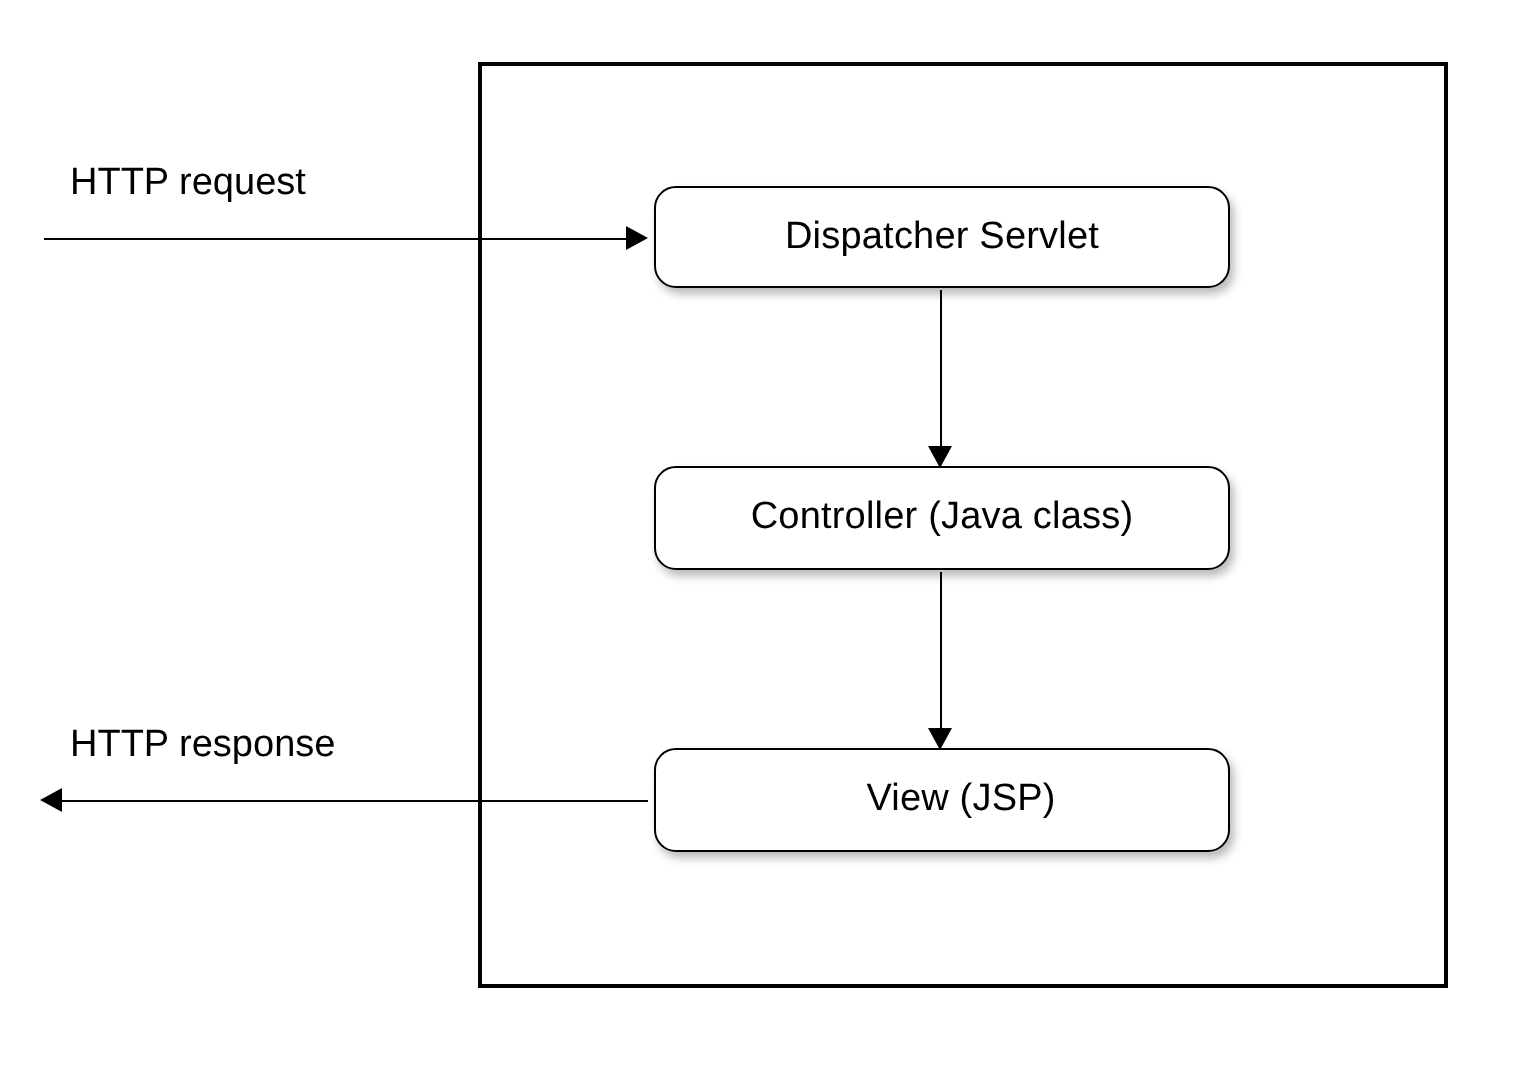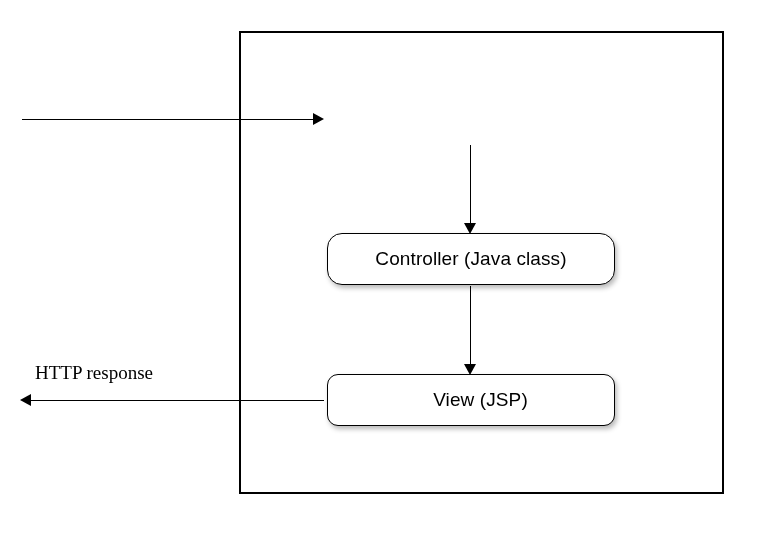--- a/index.html
+++ b/index.html
@@ -37,32 +37,32 @@
     border-radius: 11px;
     display: flex;
     align-items: center;
     justify-content: center;
     font-size: 19px;
     color: #000000;
     letter-spacing: 0.1px;
     box-shadow: 2px 3px 5px rgba(0,0,0,0.28);
   }
   .node-dispatcher { left: 327px; top: 93px;  width: 288px; height: 51px; }
-  .node-controller { left: 327px; top: 233px; width: 288px; height: 52px; border-radius: 15px; }
+  .node-controller { left: 327px; top: 233px; width: 288px; height: 52px; }
   .node-view       { left: 327px; top: 374px; width: 288px; height: 52px; padding-left: 19px; }
 
   
   .edge-label {
     position: absolute;
     font-size: 19px;
     color: #000000;
     white-space: nowrap;
   }
   .label-request  { left: 35px; top: 81px; }
-  .label-response { left: 35px; top: 362px; font-family: Liberation Serif, serif; }
+  .label-response { left: 35px; top: 362px; }
 
   
   .line-h {
     position: absolute;
     height: 0;
     border-top: 1.6px solid #000000;
   }
   .line-v {
     position: absolute;
     width: 0;
@@ -99,23 +99,27 @@
   .ah-d2c      { left: 464px; top: 223px; }
   .ah-c2v      { left: 464px; top: 364px; }
 </style>
 </head>
 <body>
 
 <div id="canvas">
 
   <div class="outer-box"></div>
 
+  <div class="edge-label label-request">HTTP request</div>
   <div class="line-h arrow-request-line"></div>
   <div class="arrowhead arrowhead-right ah-request"></div>
 
+  <div class="node node-dispatcher">
+    <span>Dispatcher Servlet</span>
+  </div>
 
   <div class="node node-controller">
     <span>Controller (Java class)</span>
   </div>
 
   <div class="node node-view">
     <span>View (JSP)</span>
   </div>
 
   <div class="line-v arrow-d2c-line"></div>

